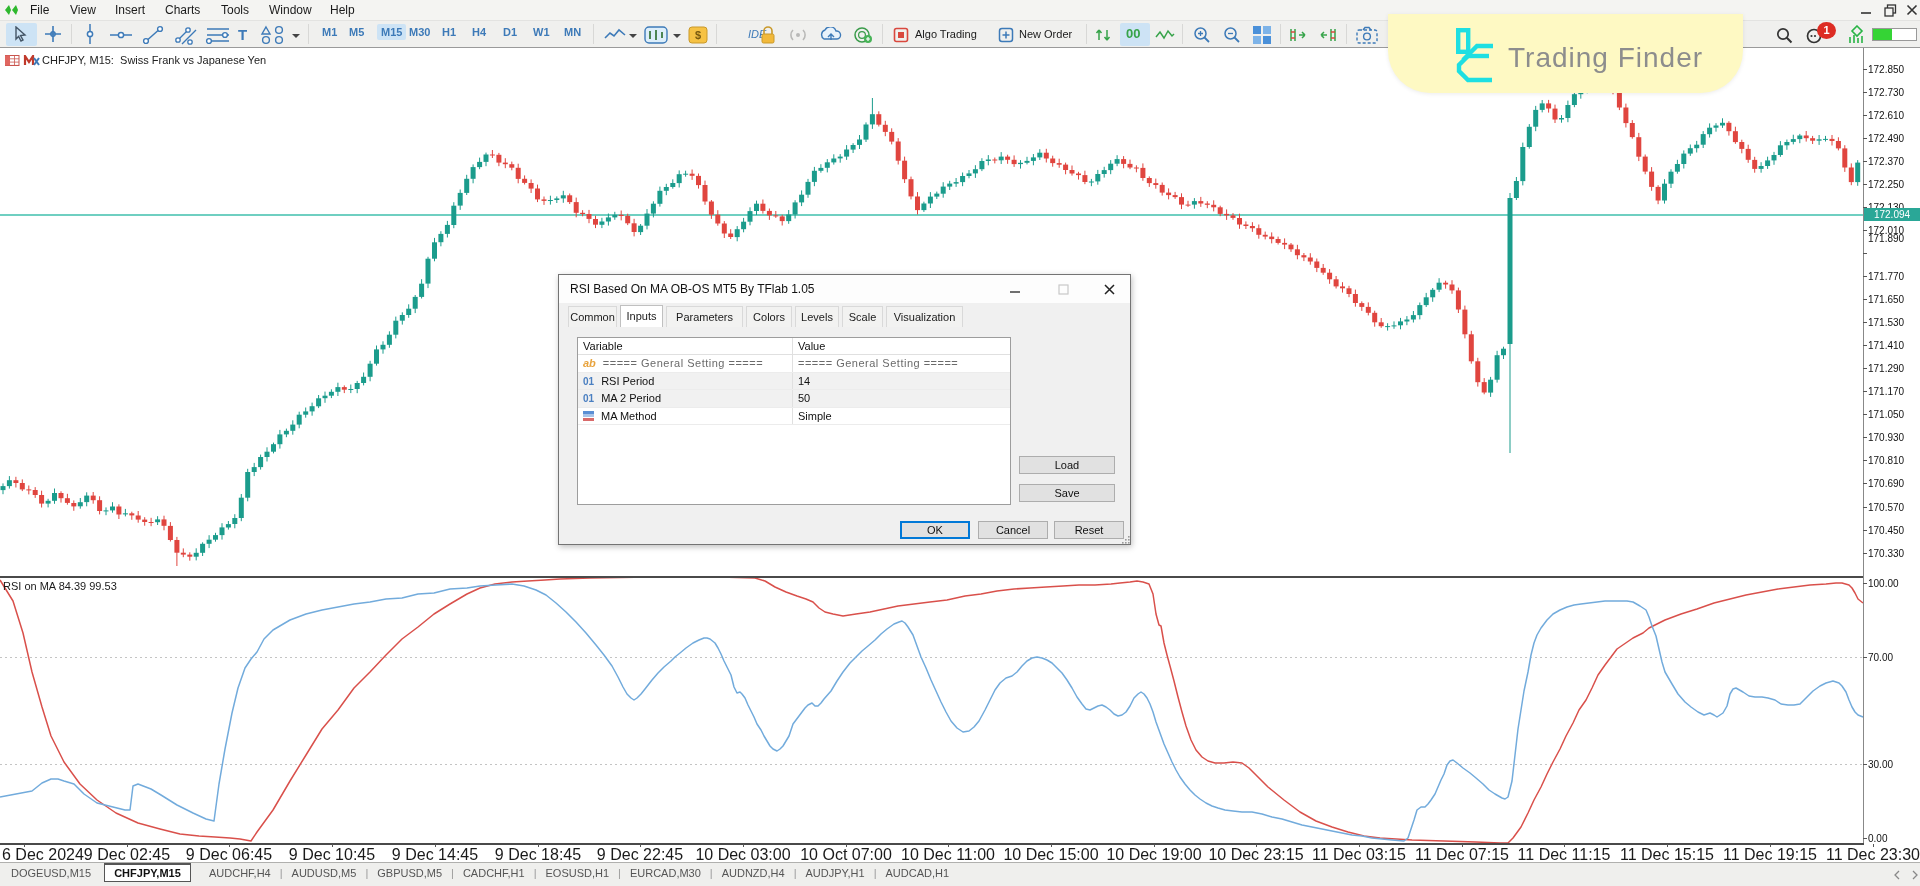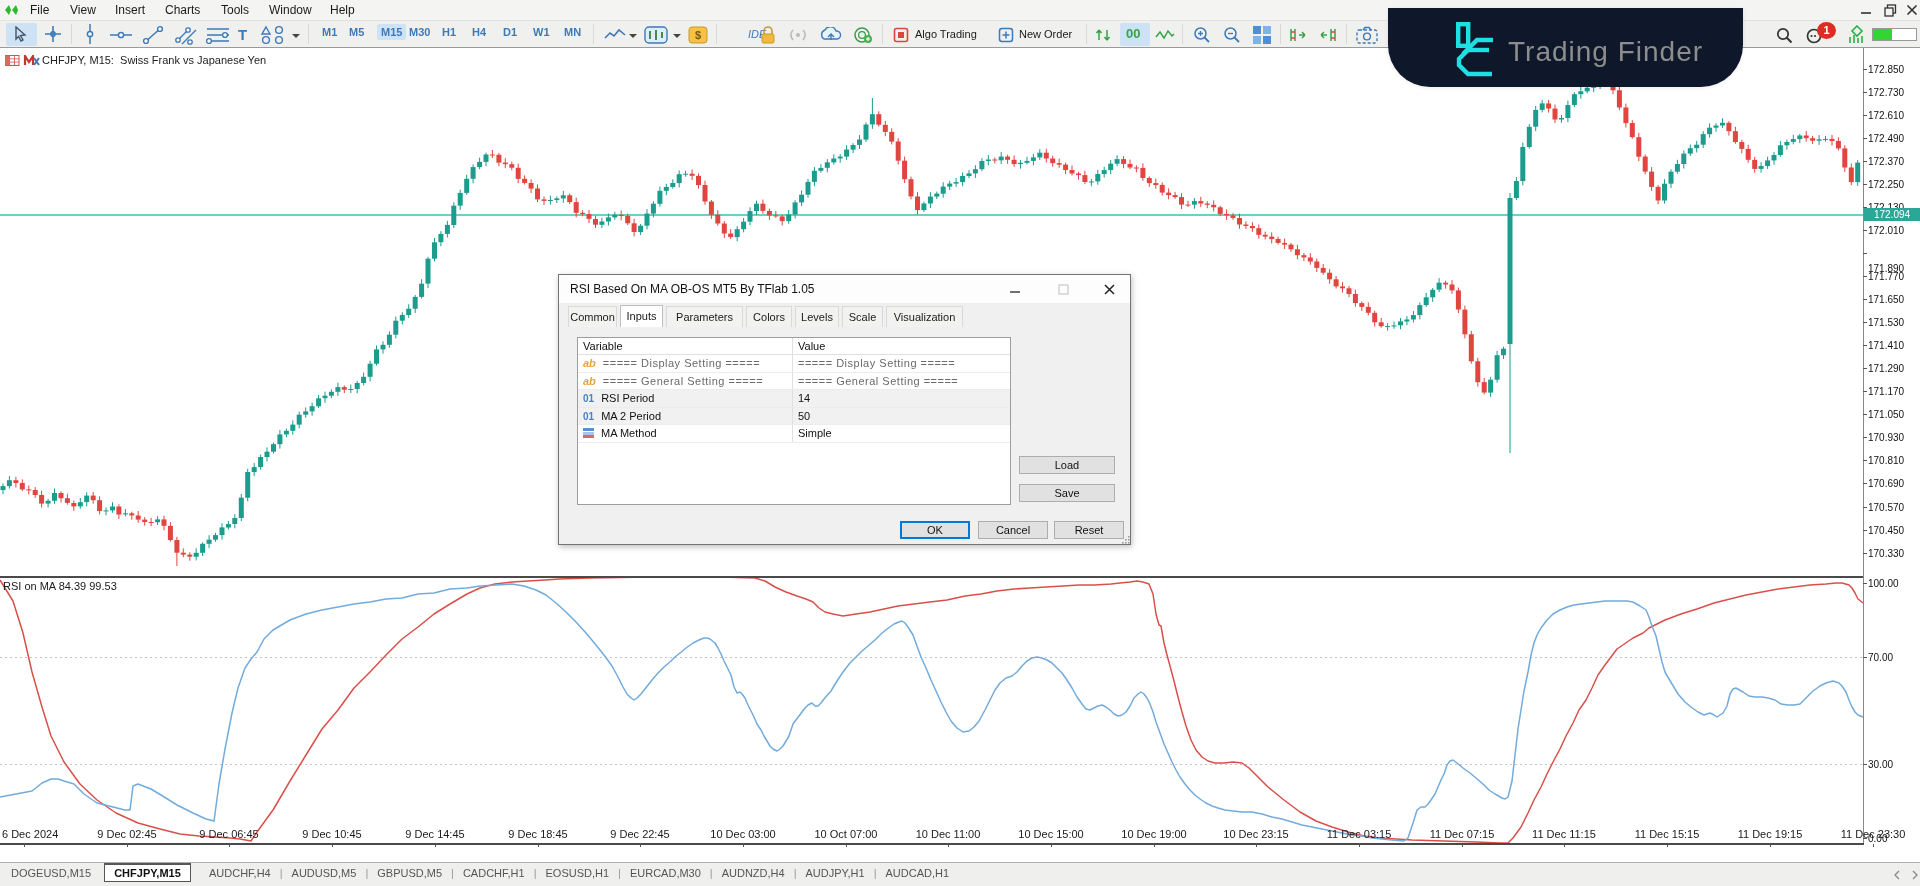--- a/index.html
+++ b/index.html
@@ -10,31 +10,31 @@
 .tf { position:absolute; top:5px; font-size:11px; font-weight:700; color:#3d7ab8; }
 .tfsel { background:#cde3f5; border-radius:2px; padding:2px 4px; top:3px; }
 .ttext { position:absolute; top:7px; font-size:11px; color:#1a1a1a; }
 #chartwin { position:absolute; left:0; top:47px; width:1920px; height:815px; background:#fff; border-top:1px solid #9a9a9a; }
 #axis { position:absolute; left:1863px; top:48px; width:1px; height:796px; background:#888; }
 .plab { position:absolute; left:1868px; font-size:10px; color:#111; }
 .ptick { position:absolute; left:1863px; width:4px; height:1px; background:#555; }
 #pricetag { position:absolute; left:1864px; top:208px; width:56px; height:13px; background:#2aa797; color:#fff; font-size:10px; text-align:center; line-height:13px; }
 #rsisep { position:absolute; left:0; top:576px; width:1863px; height:2px; background:#4a4a4a; }
 #axisbot { position:absolute; left:0; top:843px; width:1864px; height:2px; background:#4a4a4a; }
-.dlab { position:absolute; top:828px; font-size:11px; color:#1a1a1a; white-space:nowrap; }
+.dlab { position:absolute; top:846px; font-size:16px; color:#1a1a1a; white-space:nowrap; }
 .dtick { position:absolute; top:844px; width:1px; height:3px; background:#555; }
 #rsilabel { position:absolute; left:3px; top:580px; font-size:11px; color:#1a1a1a; }
 #tabbar { position:absolute; left:0; top:862px; width:1920px; height:24px; background:#efefed; border-top:1px solid #b0b0ae; }
 #acttab { position:absolute; left:104px; top:0px; width:87px; height:19px; background:#fff; border:1px solid #555; border-top-width:2px; font-size:11px; font-weight:700; color:#111; text-align:center; line-height:17px; }
 .btab0 { position:absolute; left:11px; top:4px; font-size:11px; color:#555; }
 #btabs { position:absolute; left:200px; top:4px; font-size:11px; color:#555; white-space:nowrap; }
 .btab { margin:0 9px; }
 .bsep { color:#999; }
 #ctitle { position:absolute; left:42px; top:54px; font-size:11px; color:#222; }
-#banner { position:absolute; left:1388px; top:8px; width:355px; height:79px; background:#0f172a; border-radius:0 0 42px 42px; box-shadow:0 1px 4px rgba(0,0,0,0.08); }
+#banner { position:absolute; left:1388px; top:14px; width:355px; height:79px; background:#fef9c3; border-radius:0 0 42px 42px; box-shadow:0 1px 4px rgba(0,0,0,0.08); }
 #bannertxt { position:absolute; left:120px; top:28px; font-size:28px; color:#8d8d8d; letter-spacing:1px; }
 #dlg { position:absolute; left:558px; top:274px; width:573px; height:271px; background:#f0f0f0; border:1px solid #747474; box-shadow:1px 2px 6px rgba(0,0,0,0.25); }
 #dlgtitle { position:absolute; left:0; top:0; width:100%; height:28px; background:#fdfdfd; }
 #dlgtitle span { position:absolute; left:11px; top:7px; font-size:12px; color:#111; }
 #dtabs { position:absolute; left:9px; top:30px; height:22px; display:flex; }
 .dtab { height:21px; margin-top:1px; margin-right:3px; background:#f2f2f1; border:1px solid #d9d9d9; border-bottom:none; font-size:11px; color:#1a1a1a; text-align:center; line-height:20px; }
 .dtab.active { background:#fff; height:22px; margin-top:0; border-color:#c0c0c0; position:relative; z-index:2; }
 #dtable { position:absolute; left:18px; top:62px; width:434px; height:168px; background:#fff; border:1px solid #9d9d9d; font-size:11px; color:#111; }
 #dthead { height:17px; border-bottom:1px solid #e0e0e0; }
 #dthead .dc1, #dthead .dc2 { line-height:17px; }
@@ -843,21 +843,21 @@
 <div class="plab" style="top:133.4px">172.490</div>
 <div class="ptick" style="top:138.4px"></div>
 <div class="plab" style="top:156.4px">172.370</div>
 <div class="ptick" style="top:161.4px"></div>
 <div class="plab" style="top:179.4px">172.250</div>
 <div class="ptick" style="top:184.4px"></div>
 <div class="plab" style="top:202.4px">172.130</div>
 <div class="ptick" style="top:207.4px"></div>
 <div class="plab" style="top:225.4px">172.010</div>
 <div class="ptick" style="top:230.4px"></div>
-<div class="plab" style="top:263px">171.890</div>
+<div class="plab" style="top:233px">171.890</div>
 <div class="ptick" style="top:253.4px"></div>
 <div class="plab" style="top:271.4px">171.770</div>
 <div class="ptick" style="top:276.4px"></div>
 <div class="plab" style="top:294.4px">171.650</div>
 <div class="ptick" style="top:299.4px"></div>
 <div class="plab" style="top:317.4px">171.530</div>
 <div class="ptick" style="top:322.4px"></div>
 <div class="plab" style="top:340.4px">171.410</div>
 <div class="ptick" style="top:345.4px"></div>
 <div class="plab" style="top:363.4px">171.290</div>
@@ -980,24 +980,20 @@
 <div class="dtab" style="width:46px">Colors</div>
 <div class="dtab" style="width:44px">Levels</div>
 <div class="dtab" style="width:41px">Scale</div>
 <div class="dtab" style="width:77px">Visualization</div>
     </div>
  <div id="dtable">
    <div id="dthead" style="display:flex">
         <div class="dc1">Variable</div>
         <div class="dc2">Value</div>
       </div>
-   <div class="drow">
-        <div class="dc1"><span class="ic-ab">ab</span><span class="dim">===== Display Setting =====</span></div>
-        <div class="dc2"><span class="dim">===== Display Setting =====</span></div>
-      </div>
 <div class="drow">
         <div class="dc1"><span class="ic-ab">ab</span><span class="dim">===== General Setting =====</span></div>
         <div class="dc2"><span class="dim">===== General Setting =====</span></div>
       </div>
 <div class="drow gray">
         <div class="dc1"><span class="ic-01">01</span>RSI Period</div>
         <div class="dc2">14</div>
       </div>
 <div class="drow gray">
         <div class="dc1"><span class="ic-01">01</span>MA 2 Period</div>

